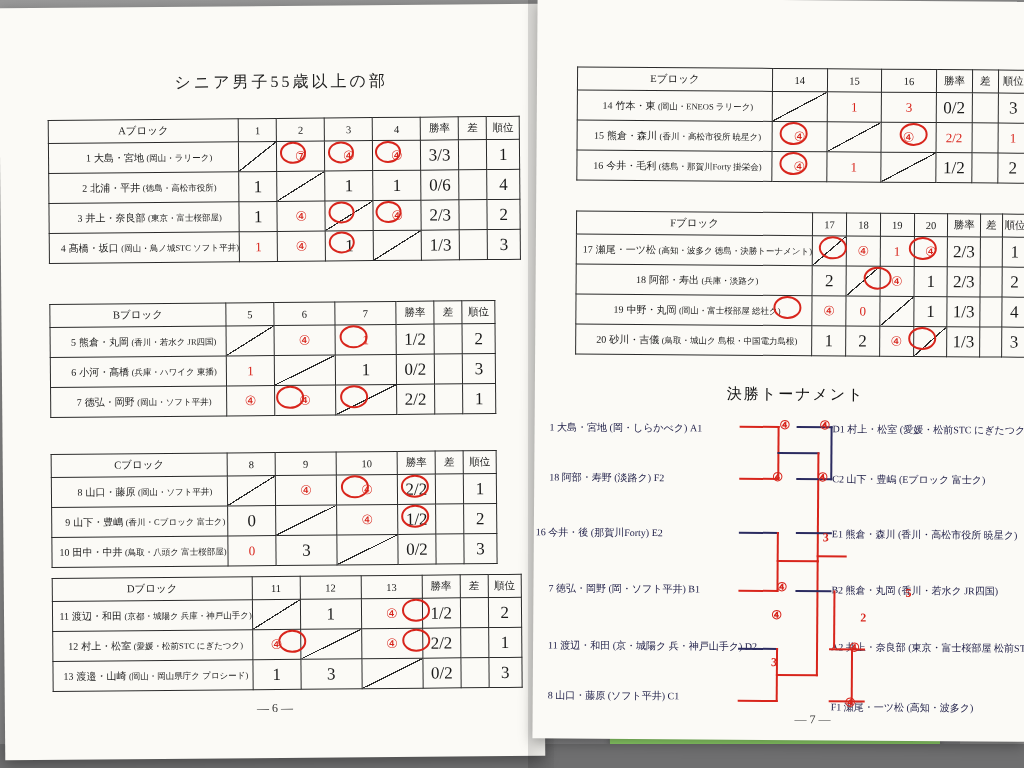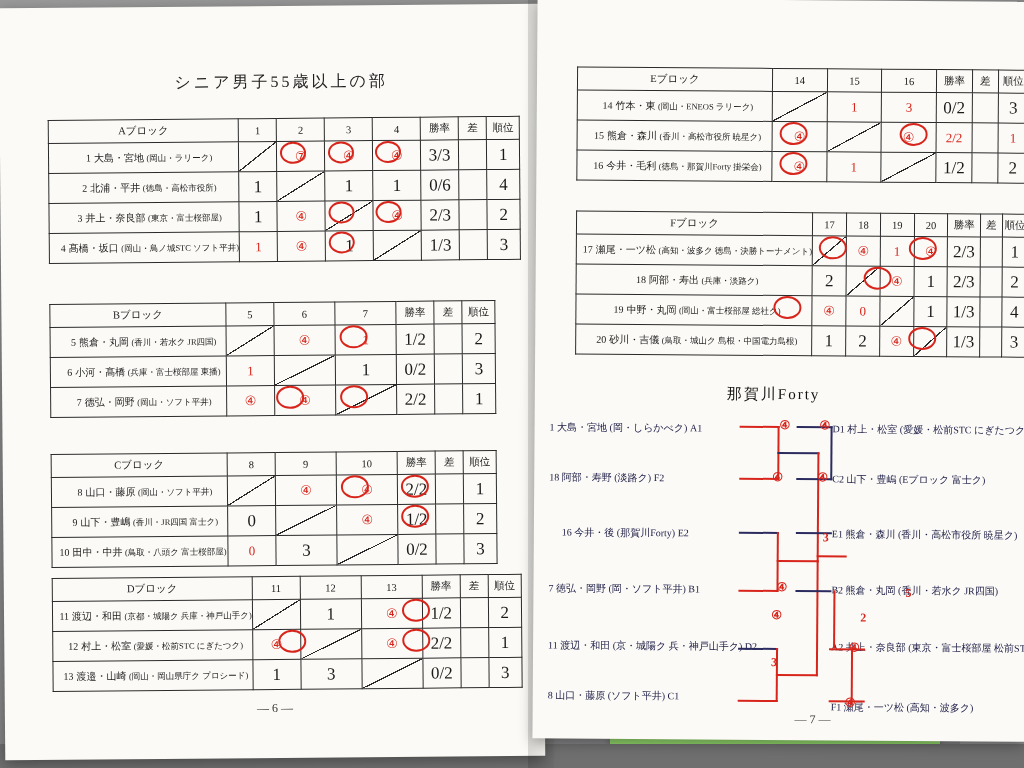--- a/index.html
+++ b/index.html
@@ -149,21 +149,21 @@
           </td>
           <td class="diag"></td>
           <td class="redscore">④</td>
           <td class="redscore">1</td>
           <td class="score">1/2</td>
           <td></td>
           <td class="score">2</td>
         </tr>
         <tr style="height:30px;">
           <td class="namecell">
-            <span class="no">6</span><span class="nm">小河・髙橋</span> <span class="aff">(兵庫・富士桜部屋 東播)</span>
+            <span class="no">6</span><span class="nm">小河・髙橋</span> <span class="aff">(兵庫・ハワイク 東播)</span>
           </td>
           <td class="redscore">1</td>
           <td class="diag"></td>
           <td class="score">1</td>
           <td class="score">0/2</td>
           <td></td>
           <td class="score">3</td>
         </tr>
         <tr style="height:30px;">
           <td class="namecell">
@@ -201,21 +201,21 @@
           </td>
           <td class="diag"></td>
           <td class="redscore">④</td>
           <td class="redscore">④</td>
           <td class="score">2/2</td>
           <td></td>
           <td class="score">1</td>
         </tr>
         <tr style="height:30px;">
           <td class="namecell">
-            <span class="no">9</span><span class="nm">山下・豊嶋</span> <span class="aff">(香川・JR四国 富士ク)</span>
+            <span class="no">9</span><span class="nm">山下・豊嶋</span> <span class="aff">(香川・Cブロック 富士ク)</span>
           </td>
           <td class="score">0</td>
           <td class="diag"></td>
           <td class="redscore">④</td>
           <td class="score">1/2</td>
           <td></td>
           <td class="score">2</td>
         </tr>
         <tr style="height:30px;">
           <td class="namecell">
@@ -408,35 +408,35 @@
         </tr>
       </tbody>
         </table>
       <div class="ellipse" style="left:243px;top:24px;width:24px;height:19px;"></div>
       <div class="ellipse" style="left:333px;top:24px;width:24px;height:19px;"></div>
       <div class="ellipse" style="left:288px;top:54px;width:24px;height:19px;"></div>
       <div class="ellipse" style="left:198px;top:84px;width:24px;height:19px;"></div>
       <div class="ellipse" style="left:333px;top:114px;width:24px;height:19px;"></div>
     </div>
 
-    <div class="tourn-title" style="left:192px;top:385px;">那賀川Forty</div>
+    <div class="tourn-title" style="left:192px;top:385px;">決勝トーナメント</div>
 
     <div class="hand" style="left:15px;top:422px;">
       <span>1</span>
       <span>大島・宮地</span>
       <span class="small">(岡・しらかべク)</span>
       <span>A1</span>
     </div>
     <div class="hand" style="left:15px;top:472px;">
       <span>18</span>
       <span>阿部・寿野</span>
       <span class="small">(淡路ク)</span>
       <span>F2</span>
     </div>
-    <div class="hand" style="left:28px;top:527px;">
+    <div class="hand" style="left:2px;top:527px;">
       <span>16</span>
       <span>今井・後</span>
       <span class="small">(那賀川Forty)</span>
       <span>E2</span>
     </div>
     <div class="hand" style="left:15px;top:583px;">
       <span>7</span>
       <span>徳弘・岡野</span>
       <span class="small">(岡・ソフト平井)</span>
       <span>B1</span>

